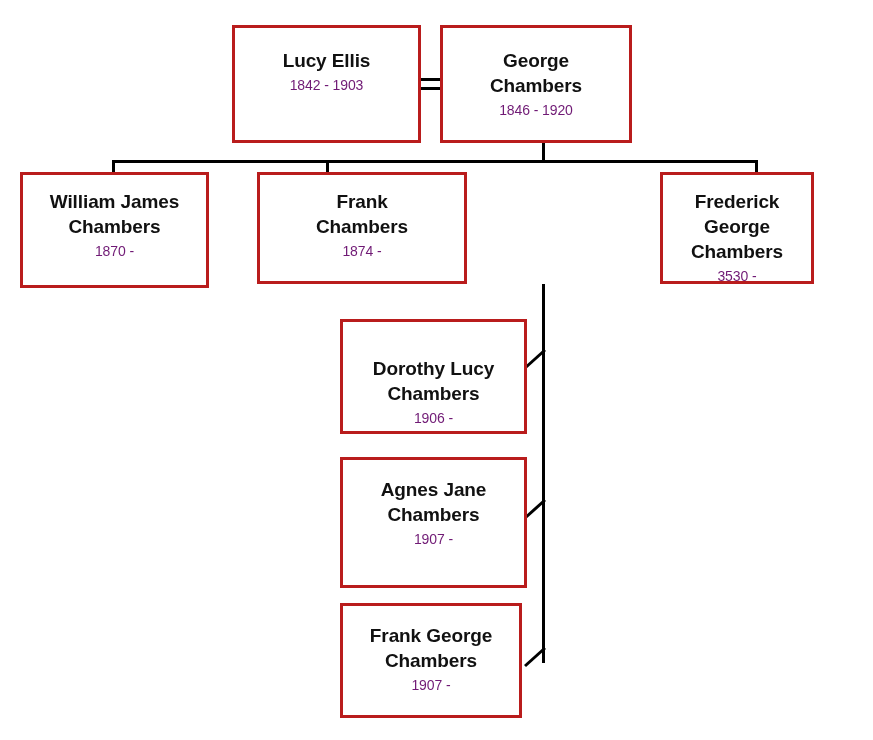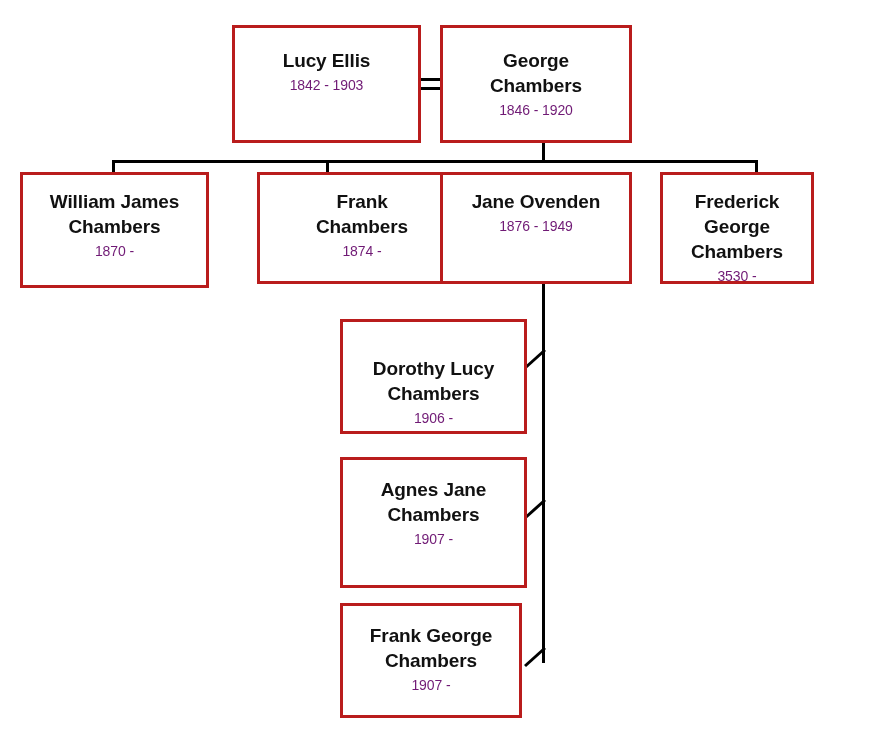--- a/index.html
+++ b/index.html
@@ -94,24 +94,20 @@
 Chambers</div>
     <div class="person-dates">1870 -</div>
   </div>
 
   <div class="person-box" style="left:232px; top:172px; width:210px; height:112px; padding-top:14px;margin-left:25px;">
     <div class="person-name">Frank
 Chambers</div>
     <div class="person-dates">1874 -</div>
   </div>
 
-  <div class="person-box" style="left:440px; top:172px; width:192px; height:112px; padding-top:14px;">
-    <div class="person-name">Jane Ovenden</div>
-    <div class="person-dates">1876 - 1949</div>
-  </div>
 
   <div class="person-box" style="left:660px; top:172px; width:154px; height:112px; padding-top:14px;">
     <div class="person-name">Frederick
 George
 Chambers</div>
     <div class="person-dates">3530 -</div>
   </div>
 
   <div class="line hline" style="left:421px; top:222px; width:19px;"></div>
   <div class="line hline" style="left:421px; top:231px; width:19px;"></div>

